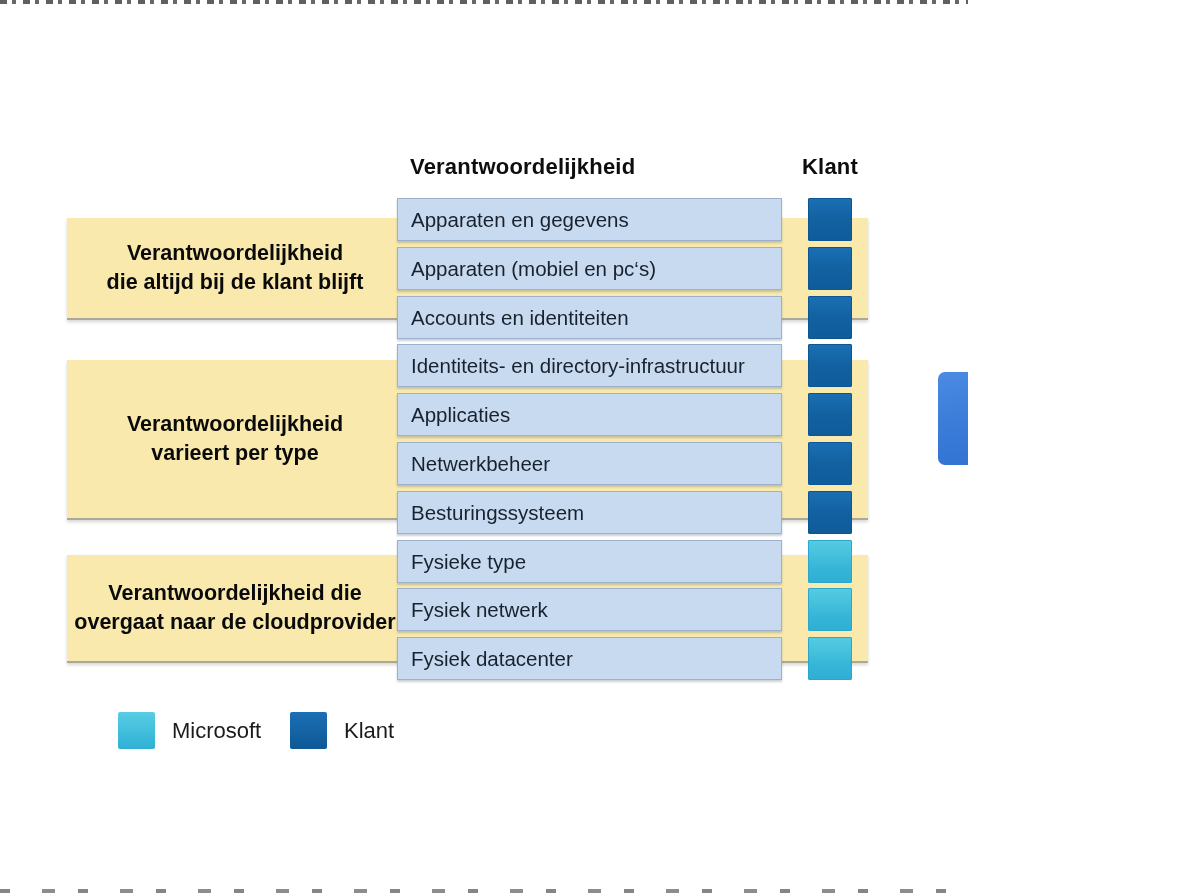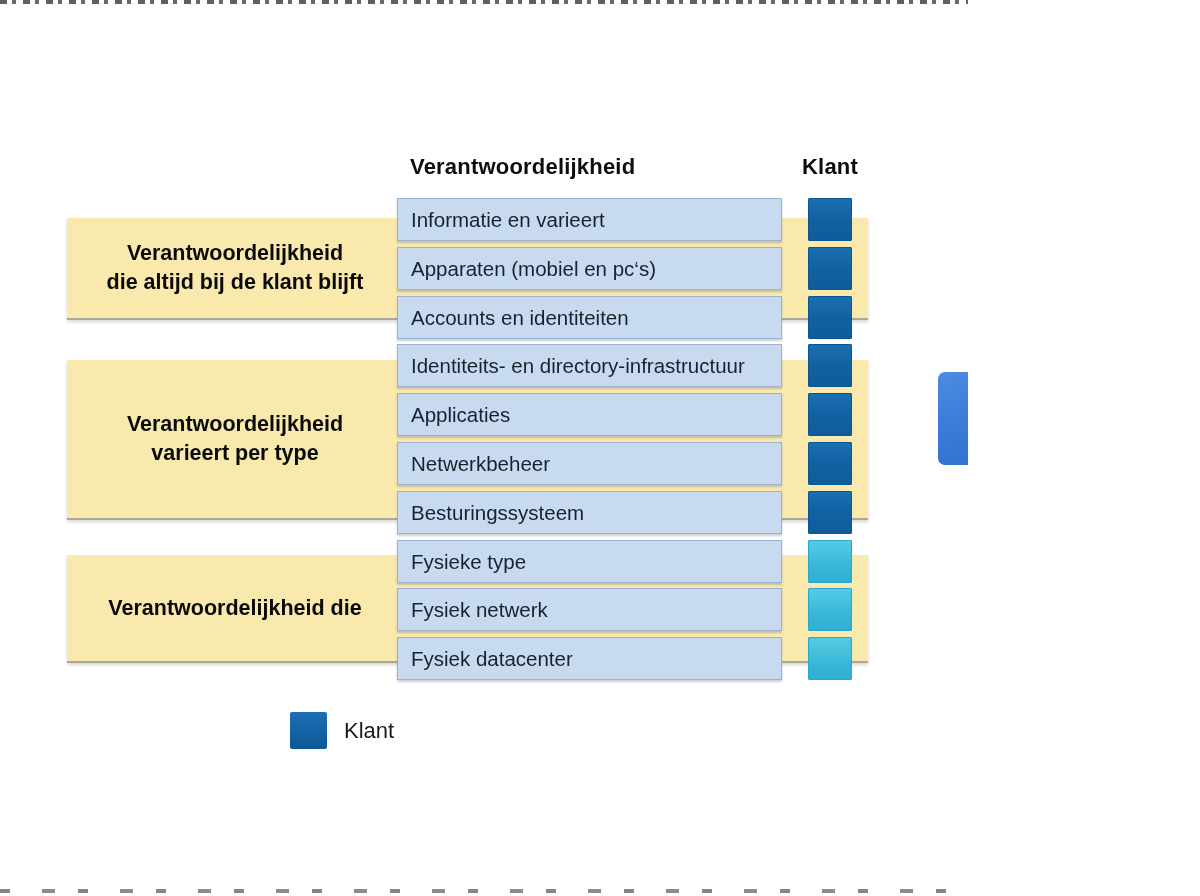--- a/index.html
+++ b/index.html
@@ -70,25 +70,26 @@
   </div>
   <div class="band band2">
     <div class="band-label">
       <div>Verantwoordelijkheid</div>
       <div>varieert per type</div>
     </div>
   </div>
   <div class="band band3">
     <div class="band-label">
       <div>Verantwoordelijkheid die</div>
+      <div>overgaat naar de cloudprovider</div>
     </div>
   </div>
 
   <div class="row" style="top:198px">
-      <span>Informatie en varieert</span>
+      <span>Apparaten en gegevens</span>
     </div>
   <div class="row" style="top:247px">
       <span>Apparaten (mobiel en pc‘s)</span>
     </div>
   <div class="row" style="top:296px">
       <span>Accounts en identiteiten</span>
     </div>
   <div class="row" style="top:344px">
       <span>Identiteits- en directory-infrastructuur</span>
     </div>
@@ -115,20 +116,24 @@
   <div class="sq klant" style="top:247px"></div>
   <div class="sq klant" style="top:296px"></div>
   <div class="sq klant" style="top:344px"></div>
   <div class="sq klant" style="top:393px"></div>
   <div class="sq klant" style="top:442px"></div>
   <div class="sq klant" style="top:491px"></div>
   <div class="sq microsoft" style="top:540px"></div>
   <div class="sq microsoft" style="top:588px"></div>
   <div class="sq microsoft" style="top:637px"></div>
 
+  <div class="legend-item" style="left:118px">
+    <span class="legend-swatch microsoft"></span>
+    <span class="legend-label">Microsoft</span>
+  </div>
   <div class="legend-item" style="left:290px">
     <span class="legend-swatch klant"></span>
     <span class="legend-label">Klant</span>
   </div>
 
   <div class="vm-icon">
     <div class="vm-screen">
       <svg class="vm-cube" width="46" height="53" viewBox="-23 -26.5 46 53">
         <polygon points="0,0 -21,-12.5 0,-25" fill="#e6f8fe"></polygon>
         <polygon points="0,0 0,-25 21,-12.5" fill="#cdf1fb"></polygon>

